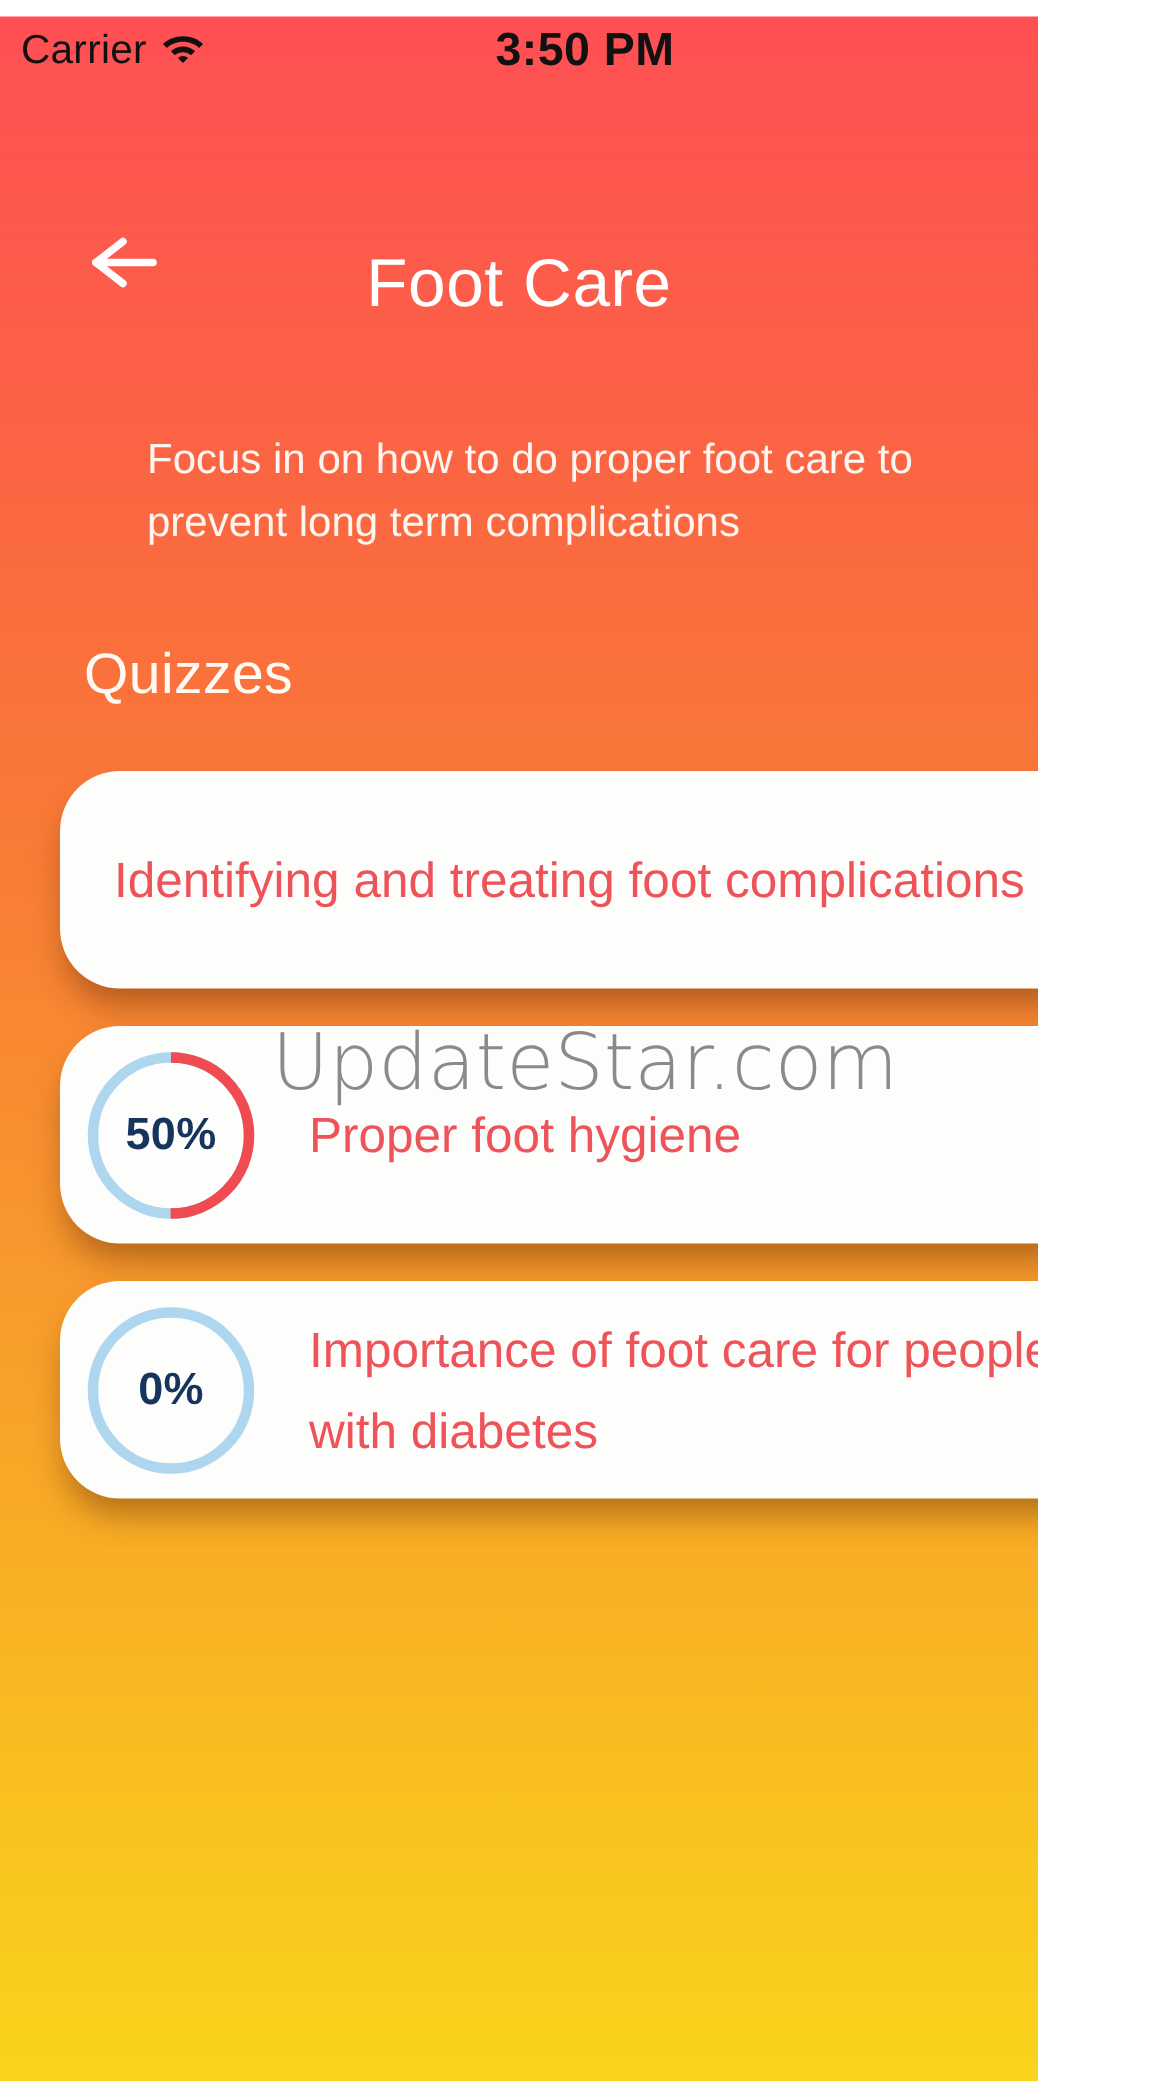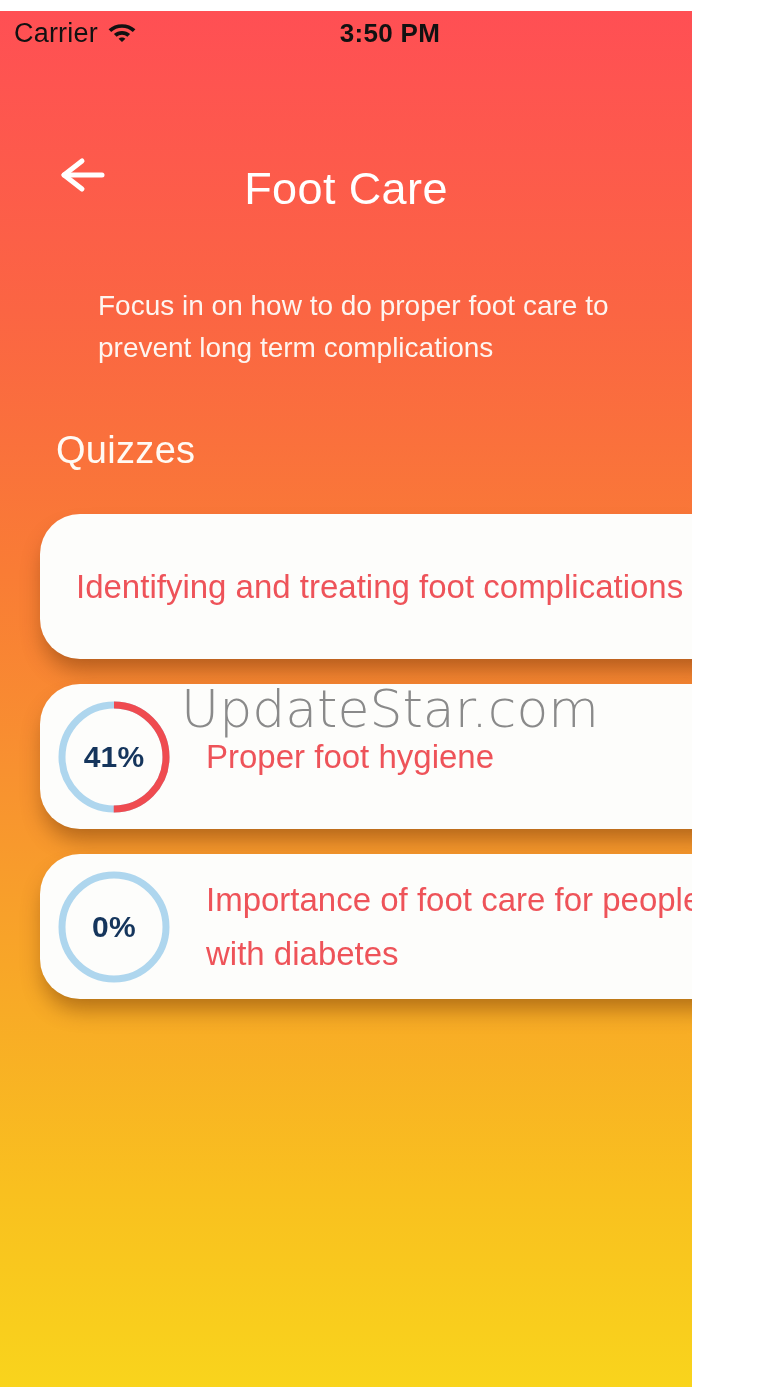--- a/index.html
+++ b/index.html
@@ -48,21 +48,21 @@
   #carrier-label {
     font-size: 27px;
     letter-spacing: 0.2px;
     color: #111;
   }
   .wifi-icon { display: block; }
   #clock {
     position: absolute;
     left: 0; right: 0;
     text-align: center;
-    font-size: 26px;
+    font-size: 31px;
     font-weight: bold;
     color: #111;
     letter-spacing: 0.3px;
   }
   #battery-wrap {
     position: absolute;
     right: 14px;
     display: flex;
     align-items: center;
   }
@@ -213,21 +213,21 @@
     <div class="quiz-card">
       <div class="quiz-title">Identifying and treating foot complications</div>
     </div>
 
     <div class="quiz-card">
       <div class="ring-wrap">
         <svg width="112" height="112" viewBox="0 0 112 112">
           <circle cx="56" cy="56" r="52" fill="none" stroke="#aed6ee" stroke-width="7"></circle>
           <circle class="ring-progress-arc" cx="56" cy="56" r="52" fill="none" stroke="#ef4b50" stroke-width="7" stroke-linecap="butt" transform="rotate(-90 56 56)" stroke-dasharray="163.36281798666926 163.36281798666926"></circle>
         </svg>
-        <div class="ring-pct">41%</div>
+        <div class="ring-pct">50%</div>
       </div>
       <div class="quiz-title">Proper foot hygiene</div>
     </div>
 
     <div class="quiz-card">
       <div class="ring-wrap">
         <svg width="112" height="112" viewBox="0 0 112 112">
           <circle cx="56" cy="56" r="52" fill="none" stroke="#aed6ee" stroke-width="7"></circle>
           <circle class="ring-progress-arc" cx="56" cy="56" r="52" fill="none" stroke="#ef4b50" stroke-width="7" stroke-linecap="butt" transform="rotate(-90 56 56)" stroke-dasharray="0 326.7256359733385"></circle>
         </svg>

